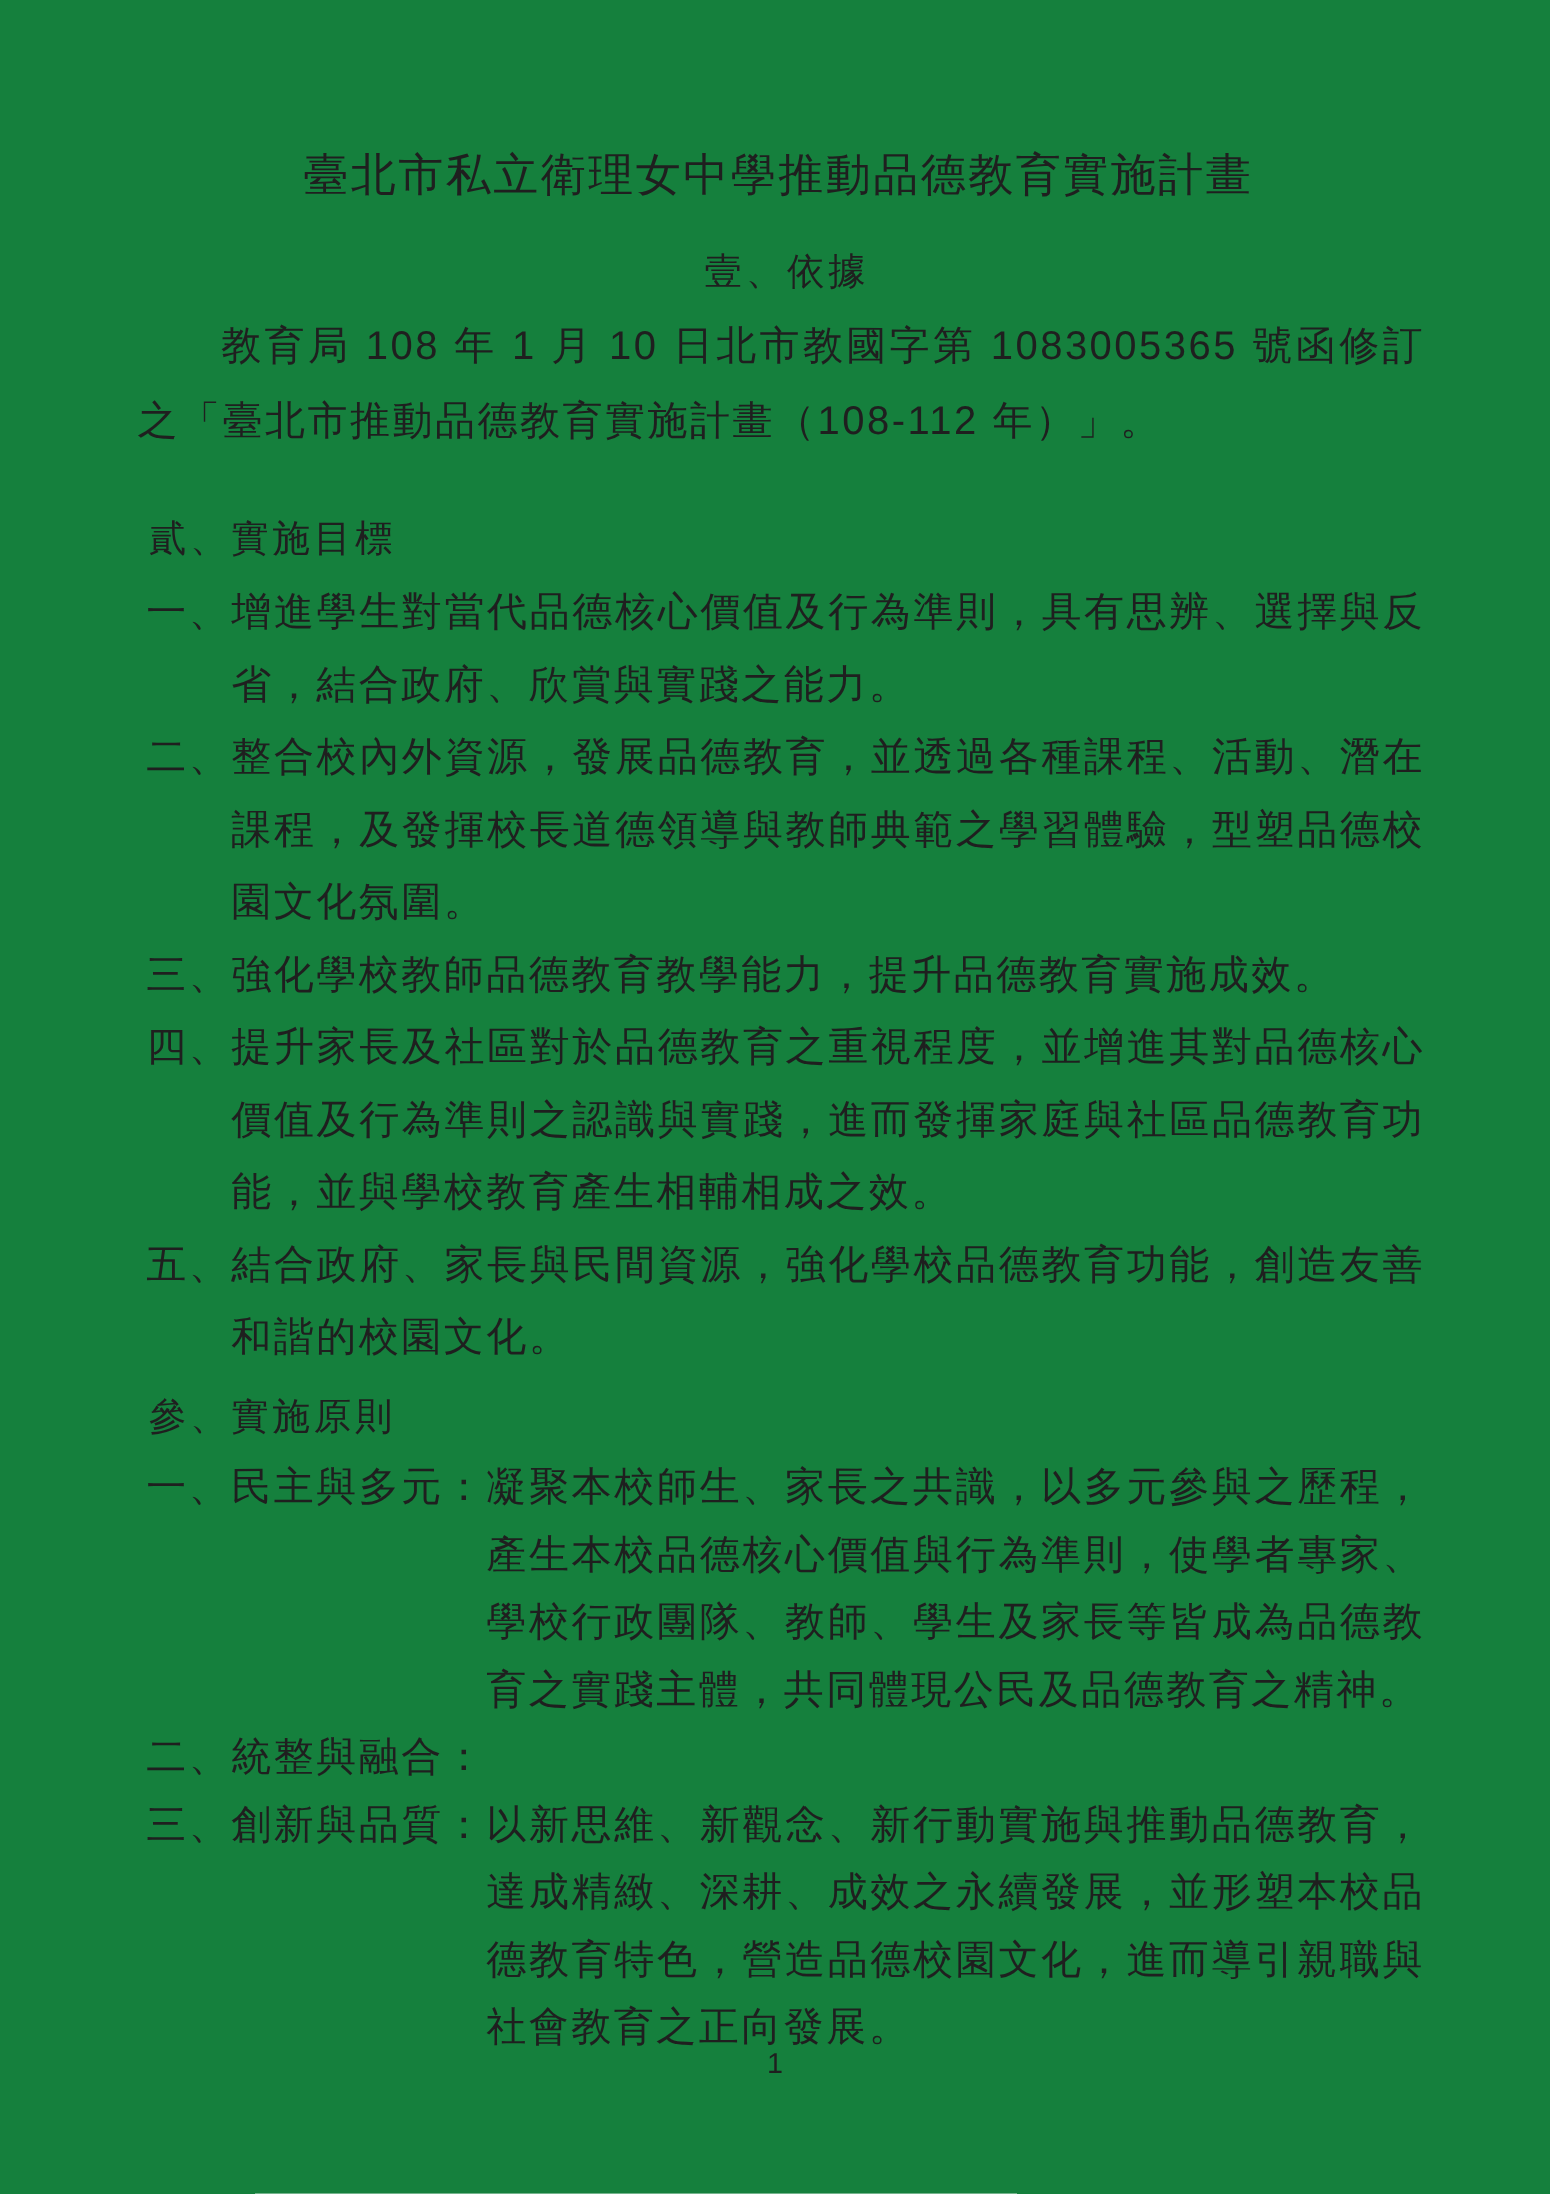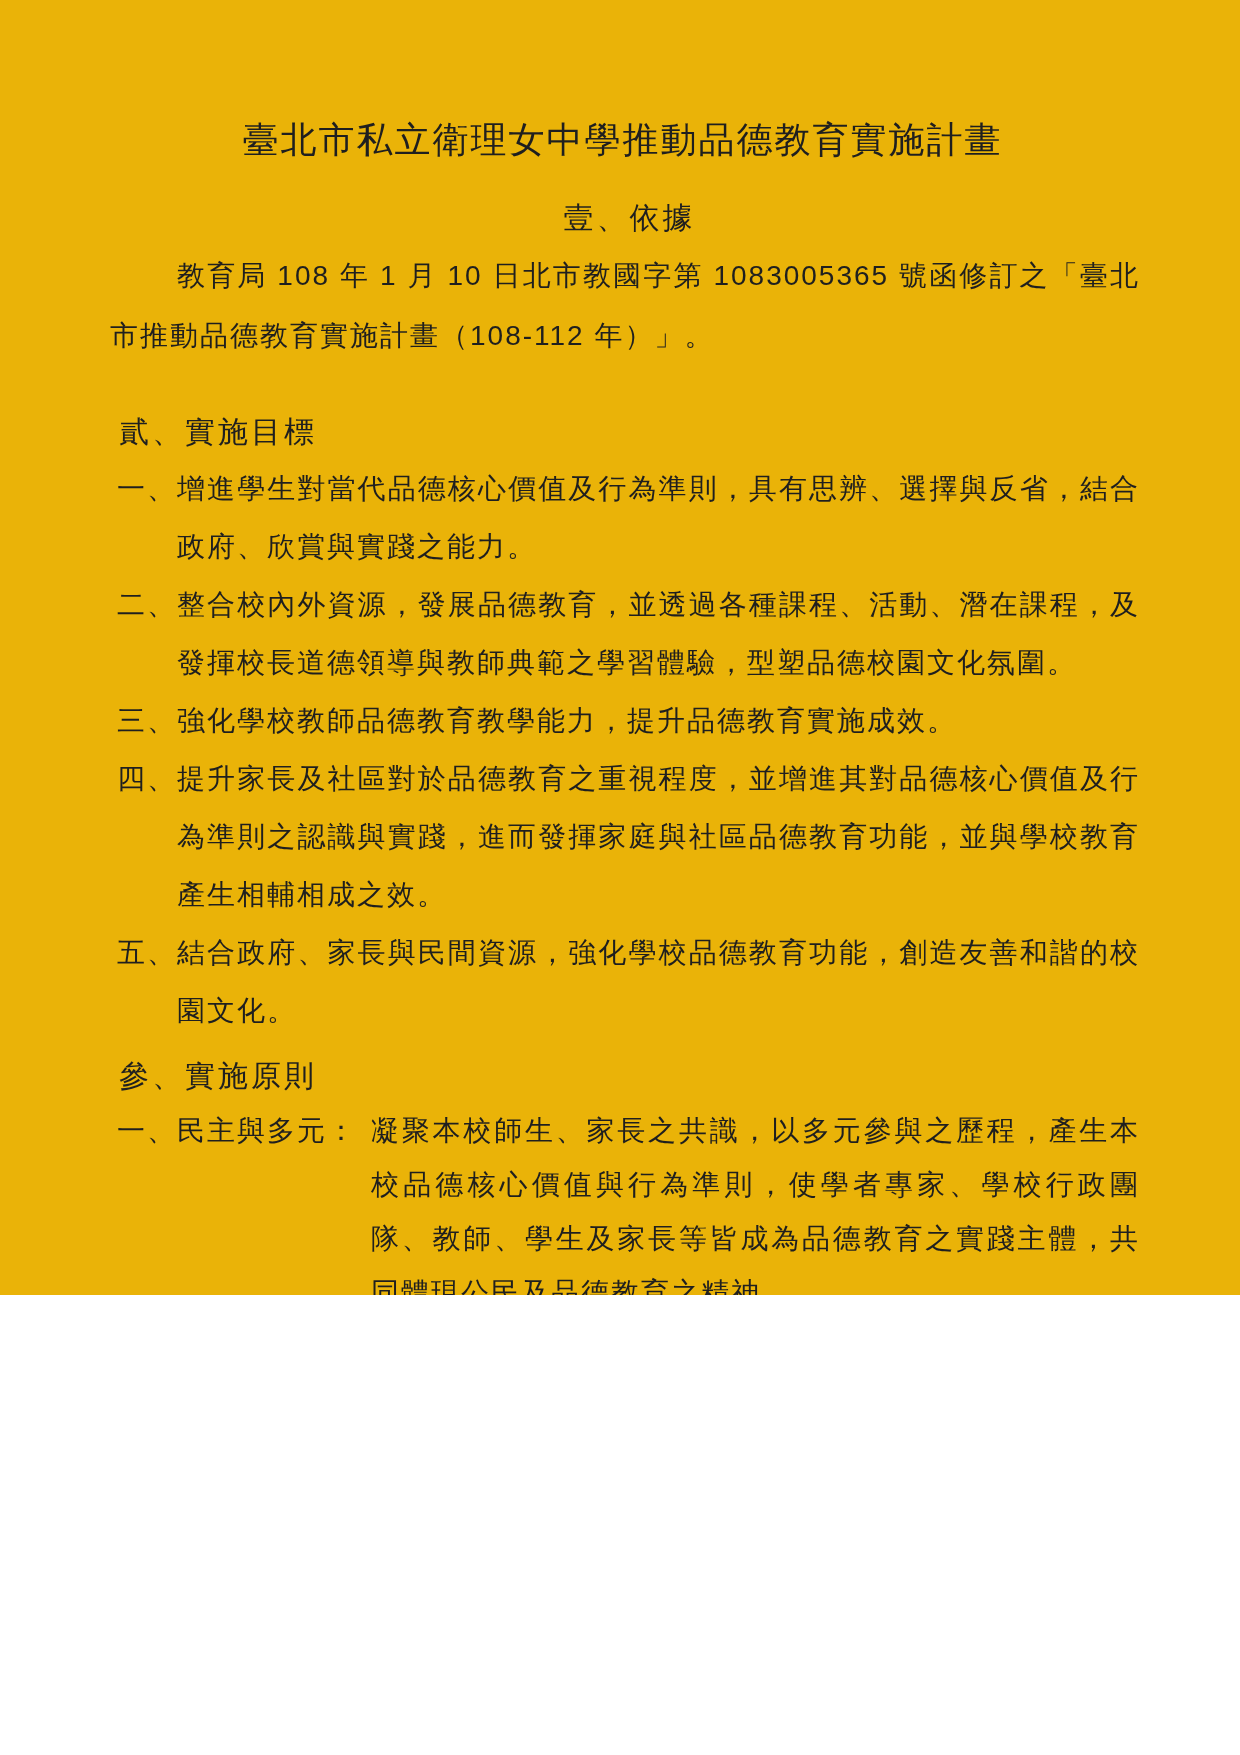--- a/index.html
+++ b/index.html
@@ -3,23 +3,23 @@
 <meta charset="utf-8">
 <style>
   html, body {
     margin: 0;
     padding: 0;
     background: #ffffff;
   }
   .page {
     position: relative;
     width: 1240px;
-    height: 1295px;
+    height: 1755px;
     margin: 0 auto;
-    background: #eab308;
+    background: #15803d;
     overflow: hidden;
     font-family: "Liberation Sans", sans-serif;
     color: #1f1f1f;
     box-sizing: border-box;
     padding: 114px 100px 0 105px;
   }
   .doc-title {
     font-size: 36px;
     font-weight: 400;
     letter-spacing: 2px;
@@ -33,21 +33,21 @@
     letter-spacing: 3px;
     line-height: 44px;
     margin-left: 14px;
     white-space: nowrap;
   }
   .h-s1 { margin-top: 30px; text-align: center; }
   .h-s2 { margin-top: 44px; }
   .h-s3 { margin-top: 14px; }
 
   .body-text {
-    font-size: 28px;
+    font-size: 32px;
     letter-spacing: 2px;
     text-align: justify;
   }
   .para {
     margin-top: 6px;
     line-height: 60px;
     margin-left: 5px;
     text-indent: 67px;
   }
   .list {
@@ -121,16 +121,20 @@
 
   <div class="section-heading h-s3">參、實施原則</div>
   <div class="list s3 body-text">
     <div class="list-item">
       <span class="head-label">一、民主與多元：</span>
       <span class="item-text">凝聚本校師生、家長之共識，以多元參與之歷程，產生本校品德核心價值與行為準則，使學者專家、學校行政團隊、教師、學生及家長等皆成為品德教育之實踐主體，共同體現公民及品德教育之精神。</span>
     </div>
     <div class="list-item">
       <span class="head-label">二、統整與融合：</span>
     </div>
+    <div class="list-item">
+      <span class="head-label">三、創新與品質：</span>
+      <span class="item-text">以新思維、新觀念、新行動實施與推動品德教育，達成精緻、深耕、成效之永續發展，並形塑本校品德教育特色，營造品德校園文化，進而導引親職與社會教育之正向發展。</span>
+    </div>
   </div>
 
   <div class="page-number">1</div>
 </div>
 
 </body></html>

